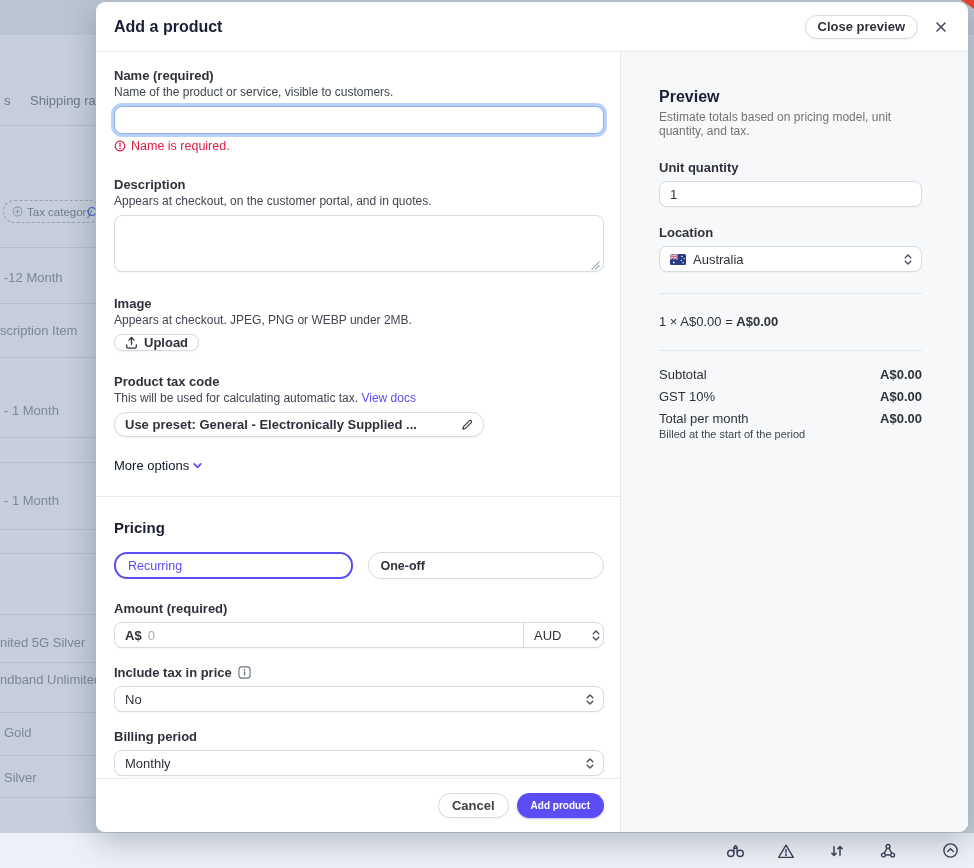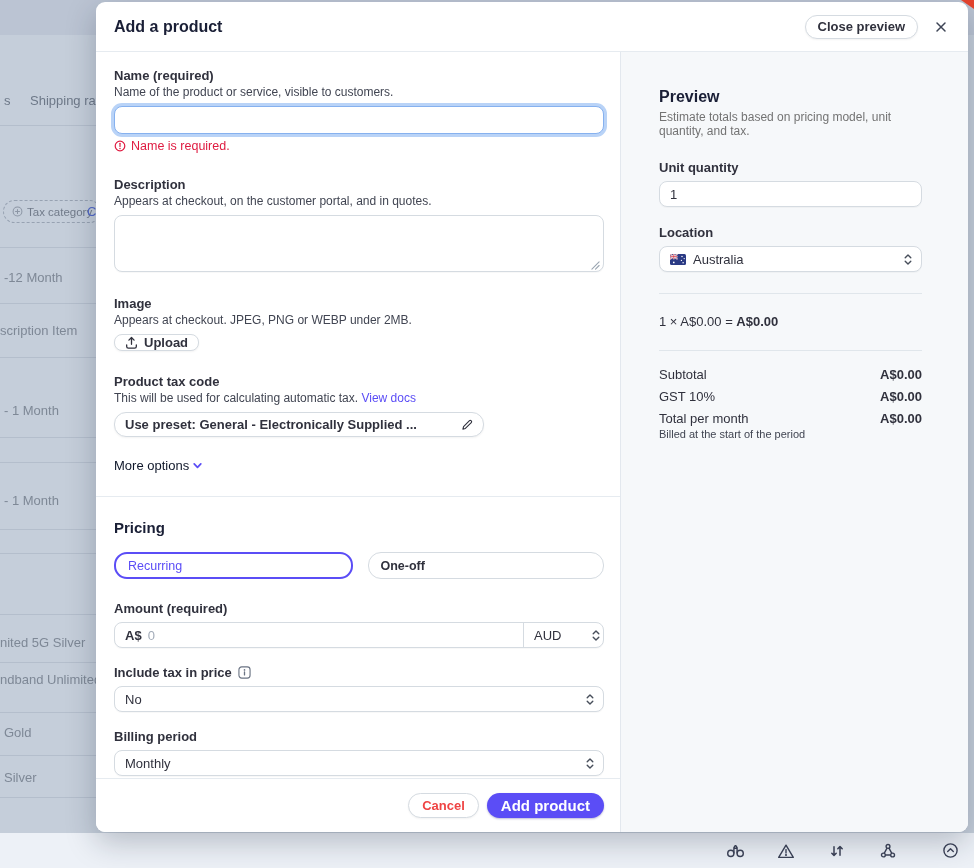--- a/index.html
+++ b/index.html
@@ -83,23 +83,23 @@
   .select { display: flex; align-items: center; justify-content: space-between; height: 26px; width: 100%;
     border: 1px solid #d5dbe1; border-radius: 8px; background: #fff; padding: 0 8px 0 10px;
     font-size: 13px; font-weight: 500; color: #30313d; cursor: pointer; box-shadow: 0 1px 1px rgba(0,0,0,.03); }
   .select .sel-left { display: flex; align-items: center; gap: 7px; }
 
   .small-section { margin-top: 17px; }
 
   .modal-footer { flex: 0 0 54px; border-top: 1px solid #e6ebf0; display: flex; align-items: center; justify-content: flex-end;
     gap: 8px; padding-right: 16px; background: #fff; }
   .btn-secondary { height: 25px; padding: 0 13px; border: 1px solid #d5dbe1; border-radius: 13px; background: #fff;
-    font-size: 13px; font-weight: 600; color: #ef4444; box-shadow: 0 1px 2px rgba(0,0,0,.05); cursor: pointer; }
+    font-size: 13px; font-weight: 600; color: #404040; box-shadow: 0 1px 2px rgba(0,0,0,.05); cursor: pointer; }
   .btn-primary { height: 25px; padding: 0 14px; border: none; border-radius: 13px; background: #5b4df6;
-    font-size: 15px; font-weight: 600; color: #fff; box-shadow: 0 1px 2px rgba(40,30,120,.3); cursor: pointer; }
+    font-size: 10px; font-weight: 600; color: #fff; box-shadow: 0 1px 2px rgba(40,30,120,.3); cursor: pointer; }
 
   
   .right-col { flex: 1; background: #f6f8fa; border-left: 1px solid #e3e8ee; padding: 36px 46px 0 38px; }
   .preview-heading { font-size: 16px; font-weight: 700; color: #1a1f36; margin-bottom: 4px; }
   .preview-sub { font-size: 12px; color: #737373; }
   .pv-section { margin-top: 22px; }
   .pv-section .field-label { margin-bottom: 6px; }
   .pv-divider { height: 1px; background: #e0e6eb; margin-top: 21px; }
   .calc-line { margin-top: 20px; font-size: 13px; color: #30313d; }
   .calc-line b { font-weight: 700; }

